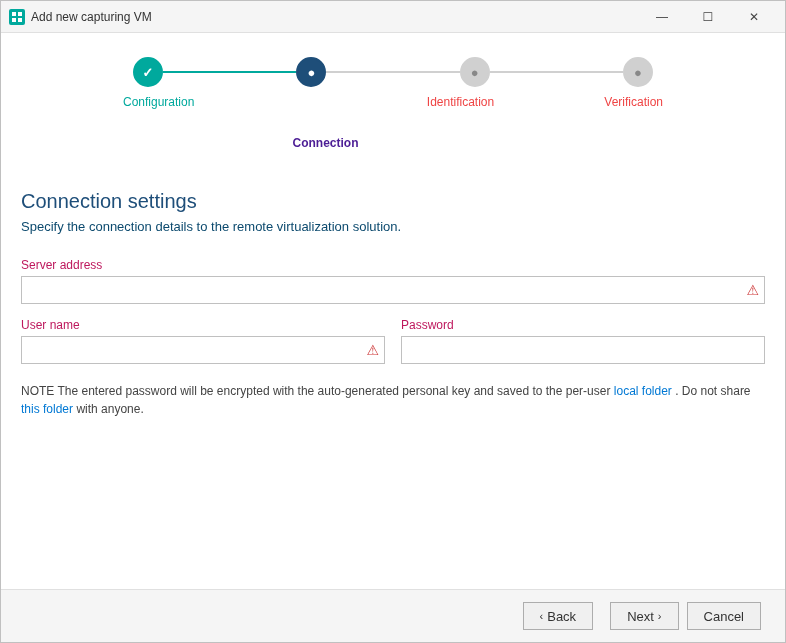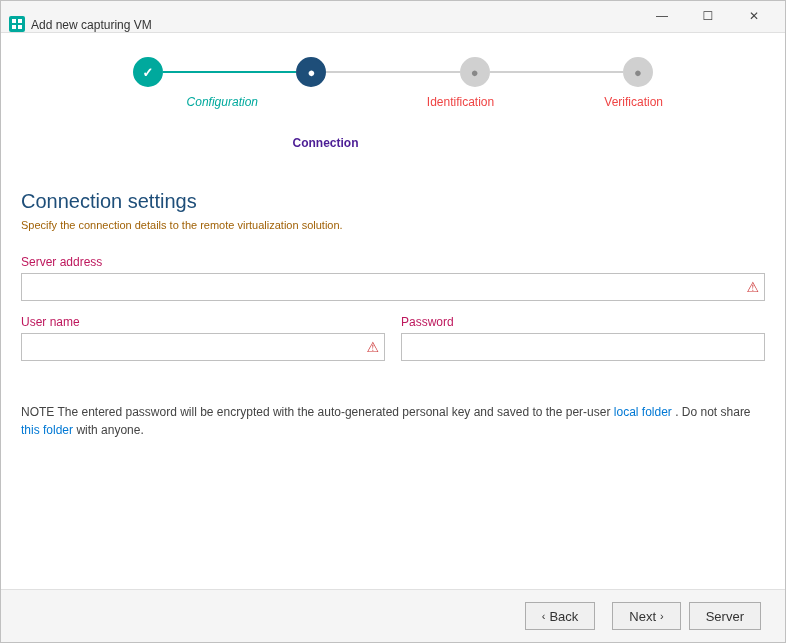--- a/index.html
+++ b/index.html
@@ -20,21 +20,21 @@
       border: 1px solid #c0c0c0;
       display: flex;
       flex-direction: column;
       box-shadow: 0 2px 10px rgba(0,0,0,0.2);
     }
     .title-bar {
       height: 32px;
       background: #f5f5f5;
       border-bottom: 1px solid #e0e0e0;
       display: flex;
-      align-items: flex-end;
+      align-items: center;
       padding: 0 8px;
       user-select: none;
     }
     .title-bar-icon {
       width: 16px;
       height: 16px;
       margin-right: 6px;
     }
     .title-bar-title {
       flex: 1;
@@ -125,38 +125,38 @@
       flex: 1;
     }
     .step-label.active {
       color: #4c1d95;
       font-weight: 600;
       margin-top: 41px;
     }
     .step-label.completed {
       color: #00a99d;
     }
-    .step-label:first-child { text-align: right; margin-left: -10px; font-style: italic; }
+    .step-label:first-child { text-align: left; margin-left: -10px; }
     .step-label:last-child { text-align: right; margin-right: -10px; }
 
     
     .content {
       flex: 1;
       padding: 24px 20px;
       overflow-y: auto;
     }
     .section-title {
       font-size: 20px;
       color: #1e4e79;
       font-weight: 300;
       margin-bottom: 6px;
     }
     .section-desc {
-      font-size: 11px;
-      color: #a16207;
+      font-size: 13px;
+      color: #0c4a6e;
       margin-bottom: 24px;
     }
 
     .form-group {
       margin-bottom: 14px;
     }
     .form-label {
       font-size: 12px;
       color: #be185d;
       margin-bottom: 4px;
@@ -188,21 +188,21 @@
       top: 50%;
       transform: translateY(-50%);
       color: #cc3333;
       font-size: 14px;
     }
 
     .note-text {
       font-size: 12px;
       color: #444;
       line-height: 1.5;
-      margin-top: 28px;
+      margin-top: 4px;
     }
     .note-link {
       color: #0078d4;
       text-decoration: none;
     }
 
     
     .footer {
       border-top: 1px solid #e0e0e0;
       padding: 12px 24px;
@@ -327,17 +327,17 @@
   <div class="footer">
     <button class="btn">
       <span class="btn-icon">‹</span>
       <span>Back</span>
     </button>
     <button class="btn primary">
       <span>Next</span>
       <span class="btn-icon">›</span>
     </button>
     <button class="btn">
-      <span>Server</span>
+      <span>Cancel</span>
     </button>
   </div>
 
 </div>
 
 </body></html>

